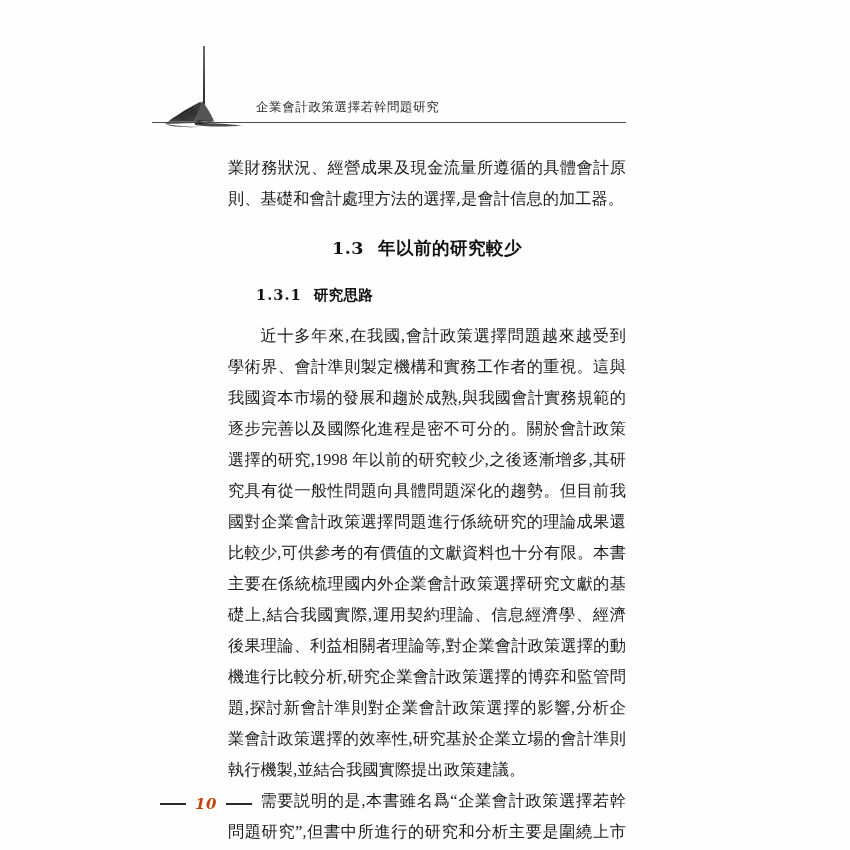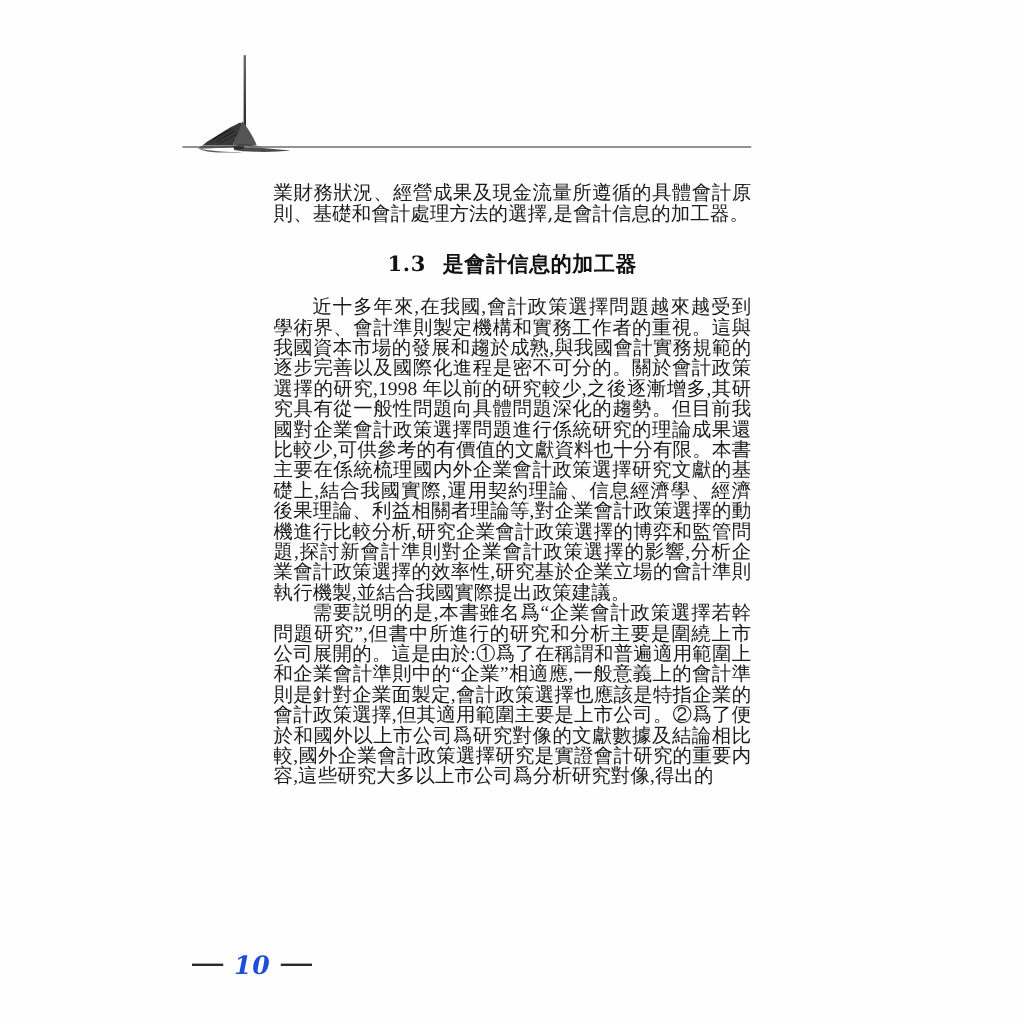--- a/index.html
+++ b/index.html
@@ -69,21 +69,21 @@
   
   .content {
     position: absolute;
     left: 228px;
     top: 152px;
     width: 398px;
   }
 
   .para {
     font-size: 16.2px;
-    line-height: 17px;
+    line-height: 31px;
     color: #1b1b1b;
     text-align: justify;
     text-justify: inter-character;
     letter-spacing: 0.1px;
     margin: 0;
   }
   .para.indent {
     text-indent: 2em;
     font-family: Liberation Serif, serif;
   }
@@ -138,22 +138,22 @@
   .foot-dash {
     display: inline-block;
     width: 26px;
     height: 1.5px;
     background: #2a2a2a;
   }
   .page-num {
     font-family: "DejaVu Serif", "Liberation Serif", serif;
     font-style: italic;
     font-weight: bold;
-    font-size: 21px;
-    color: #1d4ed8;
+    font-size: 15px;
+    color: #c2410c;
     margin: 0 9px;
     letter-spacing: 0.5px;
   }
 </style>
 </head>
 <body>
 
 <div class="page">
 
   <div class="header">
@@ -170,30 +170,32 @@
           <path d="M2 24 C8 25, 16 26, 24 26.4 C30 26.7, 36 26.7, 40 26.4 C32 27.4, 20 27.4, 12 26.6 C8 26.2, 4 25.4, 2 24 Z" fill="#5c5c5c"></path>
           <path d="M13 16 C18 13, 24 10, 30 7" stroke="#1e1e1e" stroke-width="0.9" fill="none"></path>
           <path d="M16 18 C21 15, 27 12, 32 9" stroke="#1e1e1e" stroke-width="0.9" fill="none"></path>
           <path d="M19 19.5 C24 17, 29 14, 34 11.5" stroke="#222222" stroke-width="0.8" fill="none"></path>
           <path d="M10 19 C15 16, 21 12.5, 27 9.5" stroke="#272727" stroke-width="0.8" fill="none"></path>
           <ellipse cx="35" cy="22.6" rx="5" ry="1.5" fill="#1c1c1c"></ellipse>
         </g>
       </svg>
     </div>
 
+    <div class="header-title">企業會計政策選擇若幹問題研究</div>
 
     <div class="header-rule"></div>
   </div>
 
   <div class="content">
 
     <p class="para">業財務狀況、經營成果及現金流量所遵循的具體會計原則、基礎和會計處理方法的選擇,是會計信息的加工器。</p>
 
-    <h2 class="section-heading"><span class="num">1.3</span><span>是會計信息的加工器</span></h2>
-
+    <h2 class="section-heading"><span class="num">1.3</span><span>年以前的研究較少</span></h2>
+
+    <h3 class="subsection-heading"><span class="num">1.3.1</span><span>研究思路</span></h3>
 
     <div class="body-block">
       <p class="para indent">近十多年來,在我國,會計政策選擇問題越來越受到學術界、會計準則製定機構和實務工作者的重視。這與我國資本市場的發展和趨於成熟,與我國會計實務規範的逐步完善以及國際化進程是密不可分的。關於會計政策選擇的研究,1998 年以前的研究較少,之後逐漸增多,其研究具有從一般性問題向具體問題深化的趨勢。但目前我國對企業會計政策選擇問題進行係統研究的理論成果還比較少,可供參考的有價值的文獻資料也十分有限。本書主要在係統梳理國内外企業會計政策選擇研究文獻的基礎上,結合我國實際,運用契約理論、信息經濟學、經濟後果理論、利益相關者理論等,對企業會計政策選擇的動機進行比較分析,研究企業會計政策選擇的博弈和監管問題,探討新會計準則對企業會計政策選擇的影響,分析企業會計政策選擇的效率性,研究基於企業立場的會計準則執行機製,並結合我國實際提出政策建議。</p>
       <p class="para indent">需要説明的是,本書雖名爲“企業會計政策選擇若幹問題研究”,但書中所進行的研究和分析主要是圍繞上市公司展開的。這是由於:①爲了在稱謂和普遍適用範圍上和企業會計準則中的“企業”相適應,一般意義上的會計準則是針對企業面製定,會計政策選擇也應該是特指企業的會計政策選擇,但其適用範圍主要是上市公司。②爲了便於和國外以上市公司爲研究對像的文獻數據及結論相比較,國外企業會計政策選擇研究是實證會計研究的重要内容,這些研究大多以上市公司爲分析研究對像,得出的</p>
     </div>
 
   </div>
 
   <div class="footer">
     <span class="foot-dash"></span>

